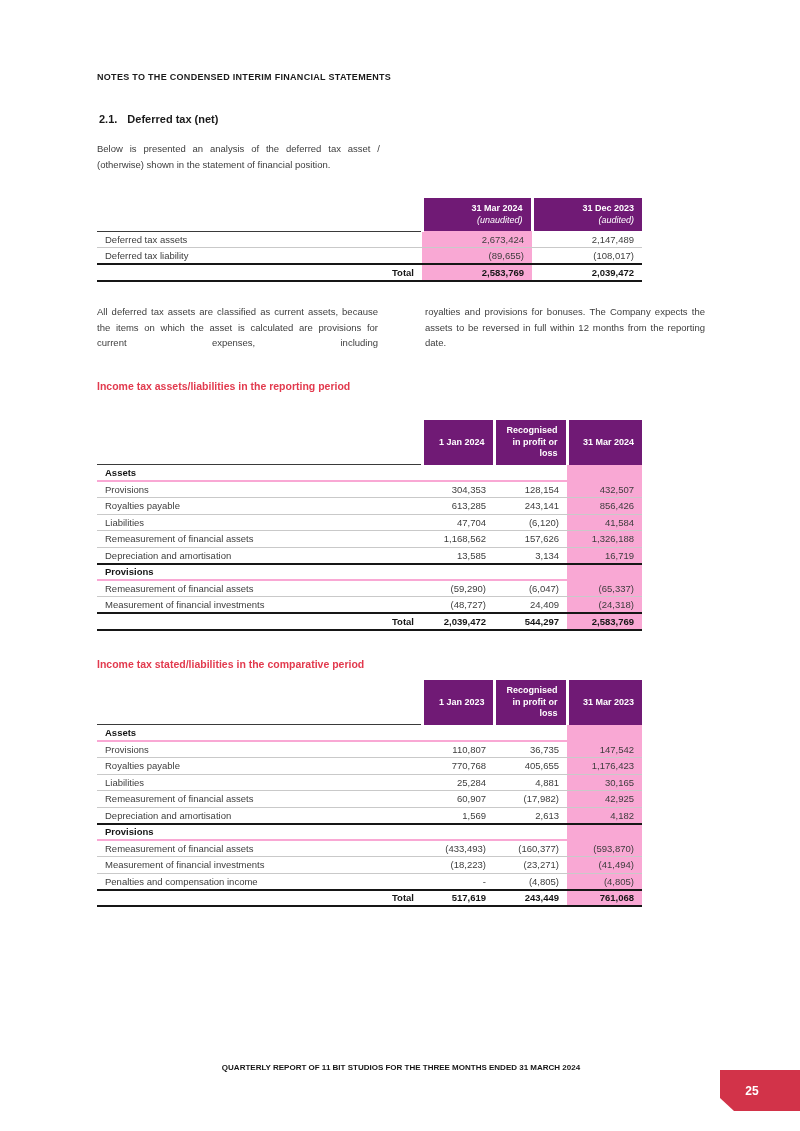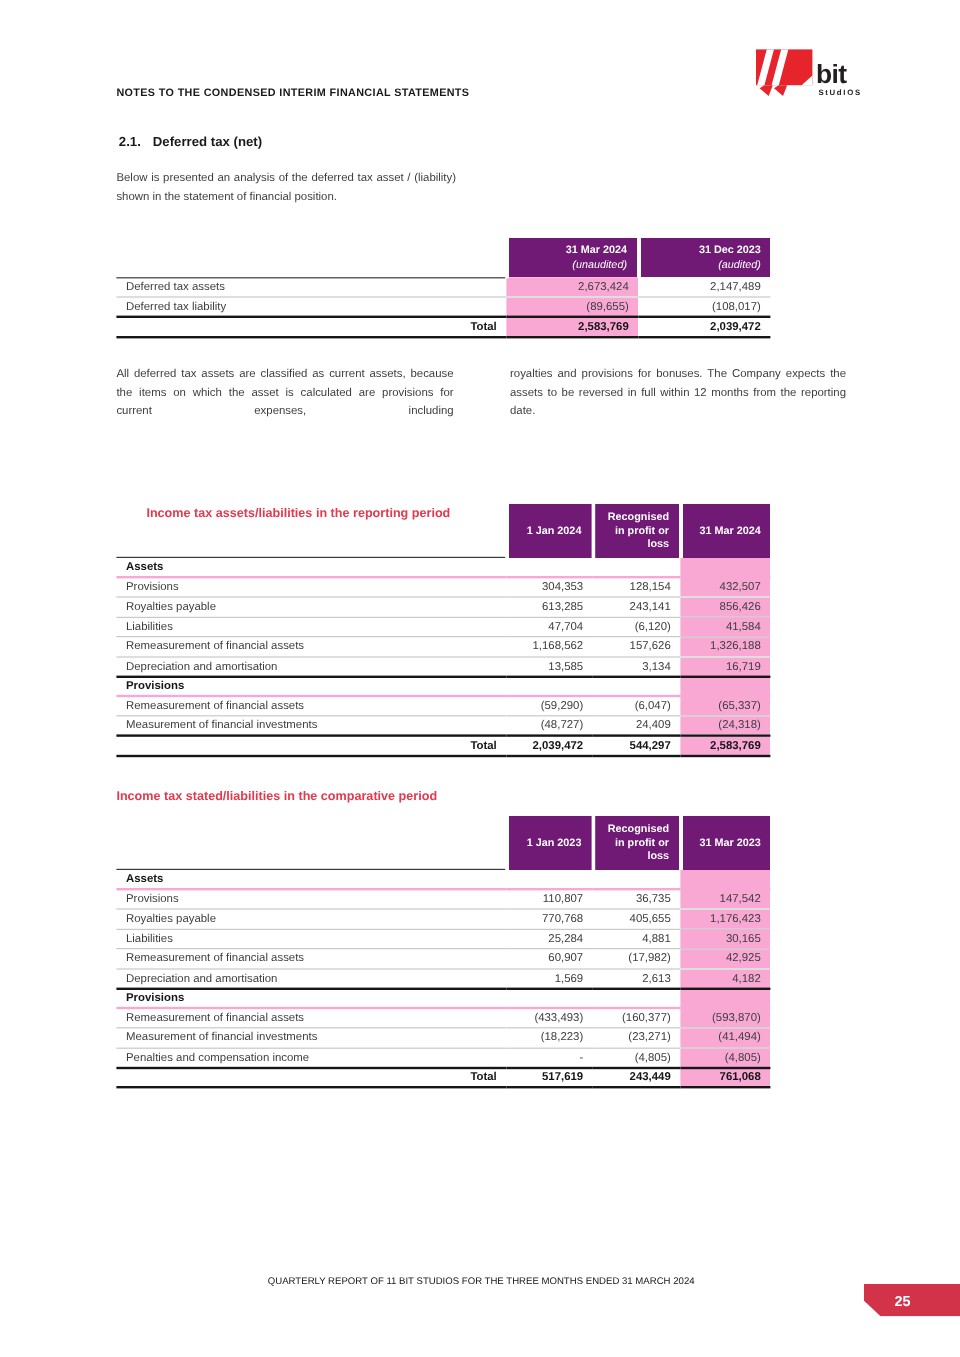--- a/index.html
+++ b/index.html
@@ -28,21 +28,21 @@
     font-size:9.5px; line-height:15.5px; text-align:justify; text-align-last:justify; color:#3d3d3d;
   }
   .col-right {
     position:absolute; left:328px; top:0; width:280px;
     font-size:9.5px; line-height:15.5px; text-align:justify; color:#3d3d3d;
   }
   .red-heading {
     position:absolute; left:97px;
     font-size:10.5px; font-weight:bold; color:#e23a4e;
   }
-  #heading-reporting { top:422px;margin-left:25px; }
+  #heading-reporting { top:380px; }
   #heading-comparative { top:658px; }
 
   .tablewrap { position:absolute; left:97px; width:545px; }
   #table-deferred { top:198px; }
   #table-reporting { top:420px; }
   #table-comparative { top:680px; }
 
   table.fintable { border-collapse:collapse; table-layout:fixed; width:100%;
     font-size:9.5px; color:#3d3d3d; }
   .fintable th, .fintable td { padding:0 8px; height:16.5px; vertical-align:middle;
@@ -61,54 +61,42 @@
   .fintable tr.section td { border-top:2px solid #161616; border-bottom:2px solid #f9a8d4; }
   .fintable tr.section td.lbl { font-weight:bold; color:#161616; }
   .fintable tr.total td { border-top:2px solid #161616; border-bottom:2px solid #161616;
     font-weight:bold; color:#161616;text-align:right; }
   .fintable tbody tr:first-child td { border-top:none; }
 
   .footer {
     position:absolute; left:97px; top:1063px; width:608px; text-align:center;
     font-size:8px; line-height:10.5px; color:#2b2b2b;
   }
-  .footer .f1 { font-weight:normal; max-width:395px; margin:0 auto 16px auto; color:#161616; }
+  .footer .f1 { font-weight:bold; max-width:395px; margin:0 auto 16px auto; color:#161616; }
   .footer .f2, .footer .f3 { color:#333333; }
   .page-badge {
-    position:absolute; left:720px; top:1070px; width:80px; height:27px;
+    position:absolute; left:720px; top:1070px; width:80px; height:41px;
     background:#d23349; color:#ffffff; font-weight:bold; font-size:12px;
     display:flex; align-items:center; justify-content:center; padding-right:16px;
     clip-path:polygon(0 0, 100% 0, 100% 100%, 14px 100%, 0 calc(100% - 13px));
   }
 </style>
 </head>
 <body>
 
 <div class="page">
 
   <div class="doc-title">NOTES TO THE CONDENSED INTERIM FINANCIAL STATEMENTS</div>
 
-  <div class="logo">
-    <svg width="88" height="42" viewBox="0 0 88 42">
-      <rect x="0" y="0" width="47" height="30" fill="#e6242c"></rect>
-      <polygon points="9,0 15,0 7,30 1,30" fill="#ffffff"></polygon>
-      <polygon points="21,0 27,0 19,30 13,30" fill="#ffffff"></polygon>
-      <polygon points="7,30 14,30 10.5,39 3,32.5" fill="#e6242c"></polygon>
-      <polygon points="19,30 26,30 22.5,39 15,32.5" fill="#e6242c"></polygon>
-      <polygon points="47,22 47,30 38,30" fill="#ffffff"></polygon>
-      <text x="50" y="28" font-family="Liberation Sans, sans-serif" font-size="22" font-weight="bold" letter-spacing="-0.5" fill="#231f20">bit</text>
-      <text x="52" y="38" font-family="Liberation Sans, sans-serif" font-size="6.5" font-weight="bold" letter-spacing="1.4" fill="#231f20">StUdIOS</text>
-    </svg>
-  </div>
 
   <div class="section-heading">
     <span class="num">2.1.</span><span>Deferred tax (net)</span>
   </div>
 
-  <p class="intro">Below is presented an analysis of the deferred tax asset / (liability) shown in the statement of financial position.</p>
+  <p class="intro">Below is presented an analysis of the deferred tax asset / (otherwise) shown in the statement of financial position.</p>
 
   <div class="tablewrap" id="table-deferred">
       <table class="fintable">
         <colgroup>
           <col style="width: 325px;">
           <col style="width: 110px;">
           <col style="width: 110px;">
         </colgroup>
         <thead>
           <tr>

